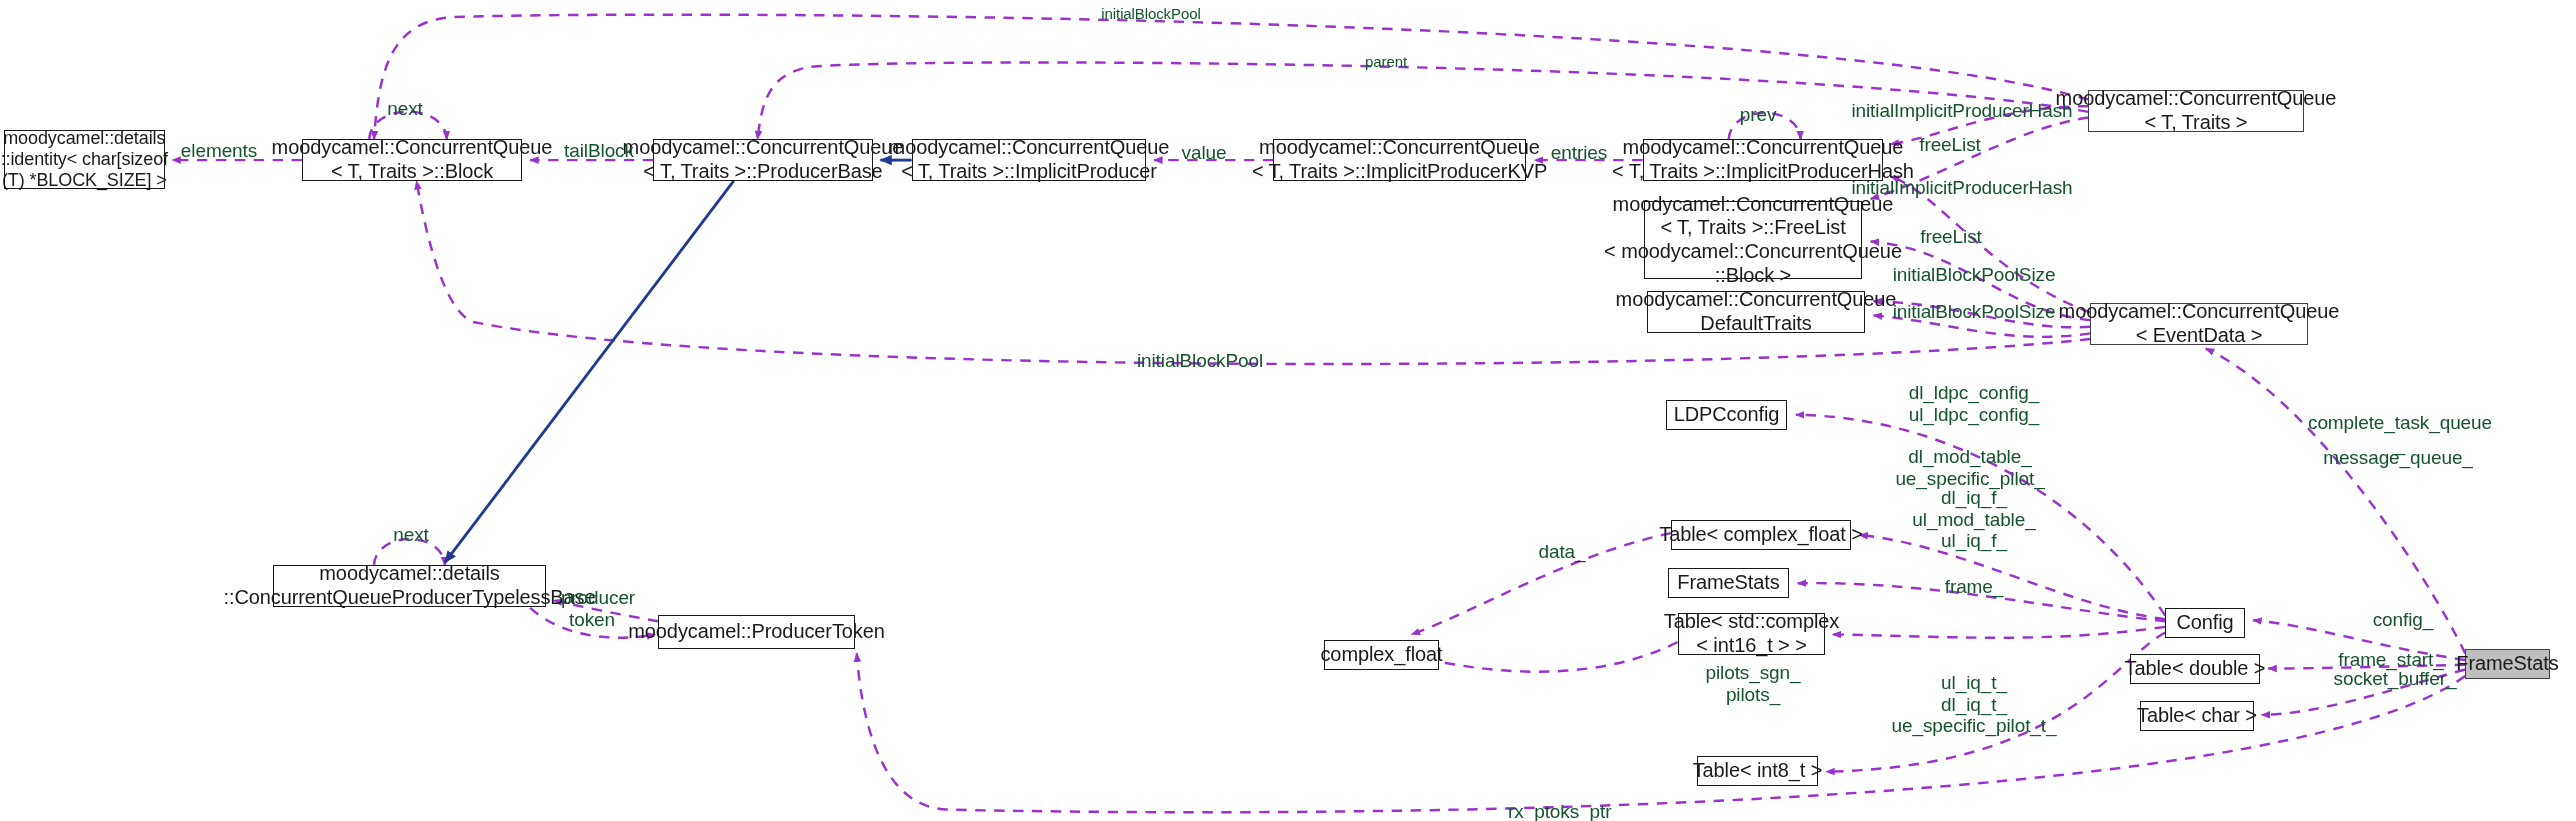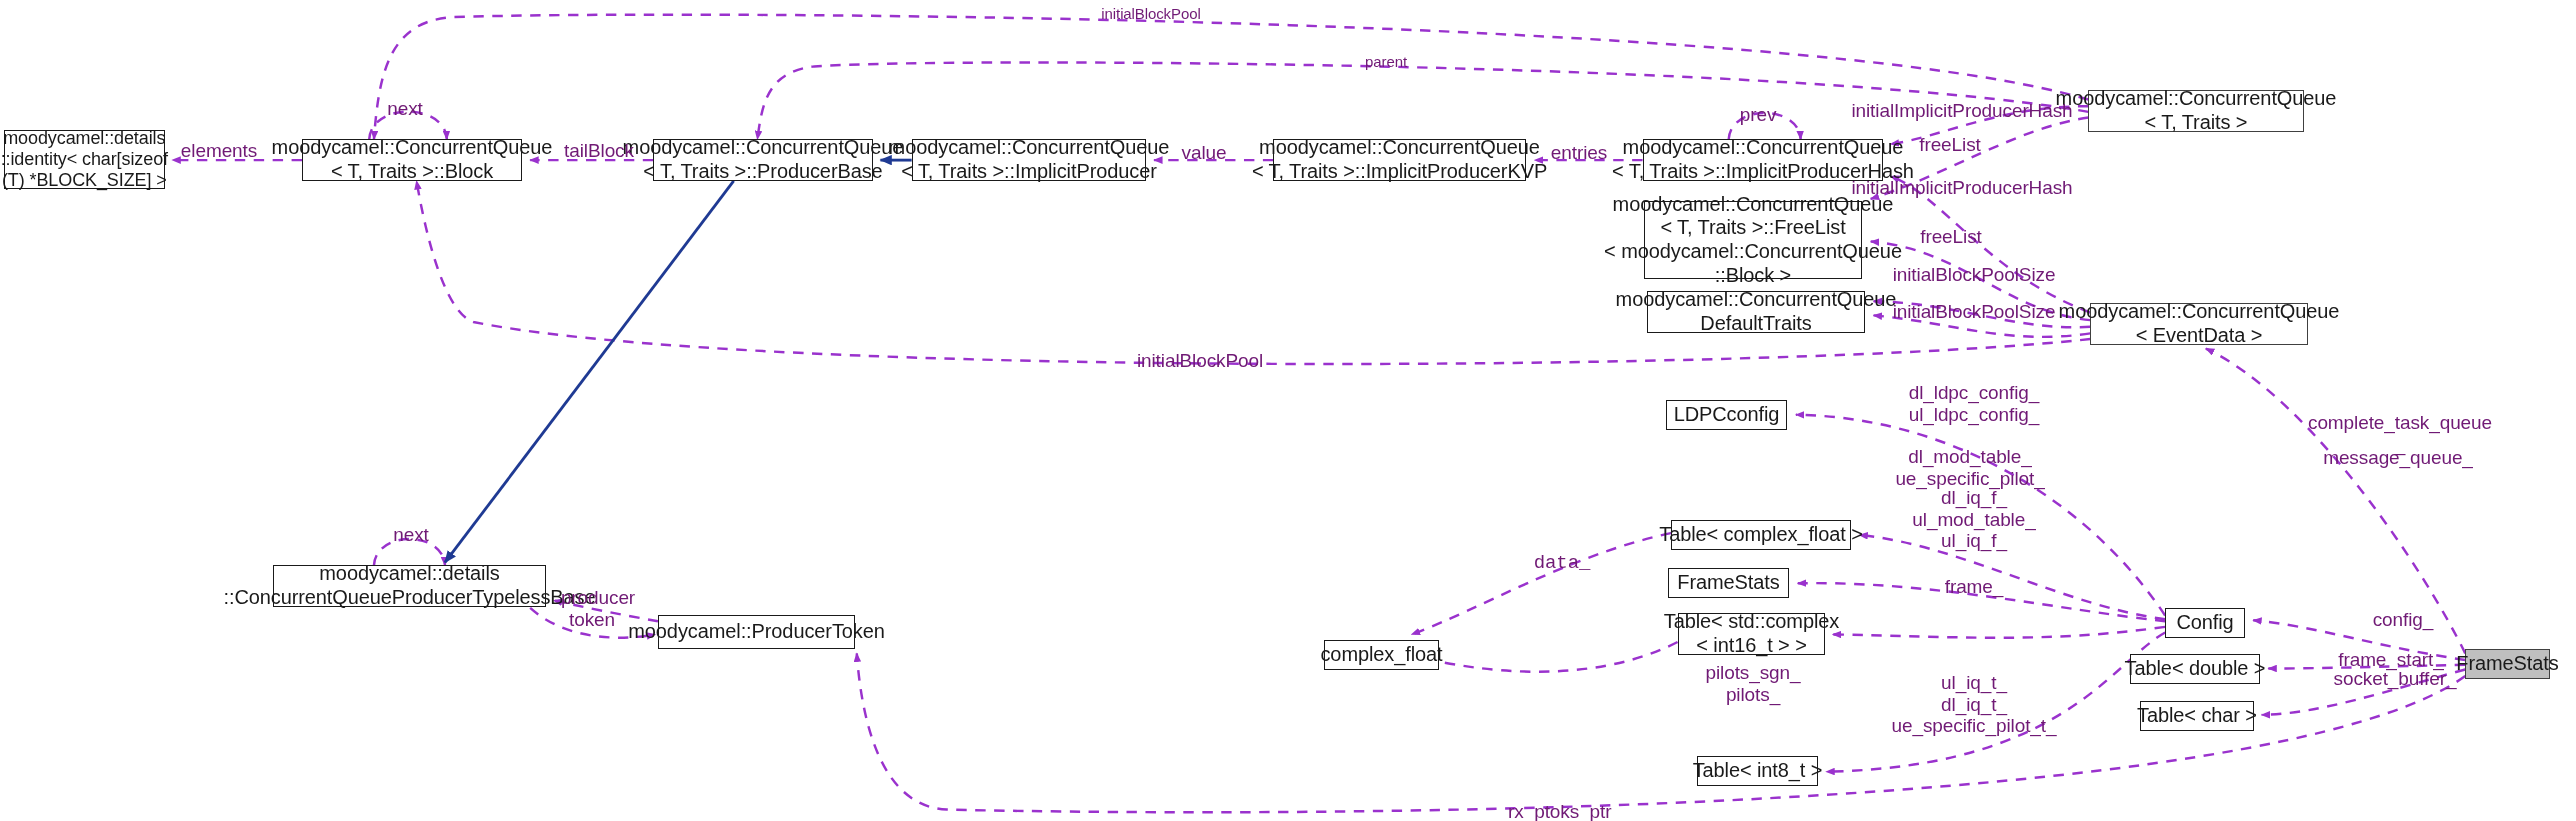--- a/index.html
+++ b/index.html
@@ -44,21 +44,21 @@
   }
   .node.highlight {
     background: #bfbfbf;
     border: 1.9px solid #404040;
   }
   .node.dark-border {
     border-color: #404040;
   }
   .edge-label {
     position: absolute;
-    color: #701a75;
+    color: #14532d;
     font-size: 19px;
     line-height: 1.14;
     text-align: center;
     white-space: pre;
     background: transparent;
     z-index: 6;
     transform: translate(-50%, -50%);
     letter-spacing: -0.1px;
   }
   .edge-label.small {
@@ -207,21 +207,21 @@
   <div class="edge-label" style="left:1974px;top:275px;">initialBlockPoolSize</div>
   <div class="edge-label" style="left:1974px;top:312px;">initialBlockPoolSize</div>
   <div class="edge-label" style="left:1200px;top:361px;">initialBlockPool</div>
   <div class="edge-label" style="left:1974px;top:404px;">dl_ldpc_config_
 ul_ldpc_config_</div>
   <div class="edge-label" style="left:1970px;top:468px;">dl_mod_table_
 ue_specific_pilot_</div>
   <div class="edge-label" style="left:1974px;top:509px;">dl_iq_f_
 ul_mod_table_</div>
   <div class="edge-label" style="left:1974px;top:541px;">ul_iq_f_</div>
-  <div class="edge-label" style="left:1562px;top:564px;font-family:Liberation Mono, monospace;">data_</div>
+  <div class="edge-label" style="left:1562px;top:552px;">data_</div>
   <div class="edge-label" style="left:1974px;top:587px;">frame_</div>
   <div class="edge-label" style="left:2400px;top:434px;">complete_task_queue
 _</div>
   <div class="edge-label" style="left:2398px;top:458px;">message_queue_</div>
   <div class="edge-label" style="left:1974px;top:668px;margin-top:36px;">ul_iq_t_
 dl_iq_t_
 ue_specific_pilot_t_</div>
   <div class="edge-label" style="left:1753px;top:684px;">pilots_sgn_
 pilots_</div>
   <div class="edge-label" style="left:2403px;top:620px;">config_</div>

